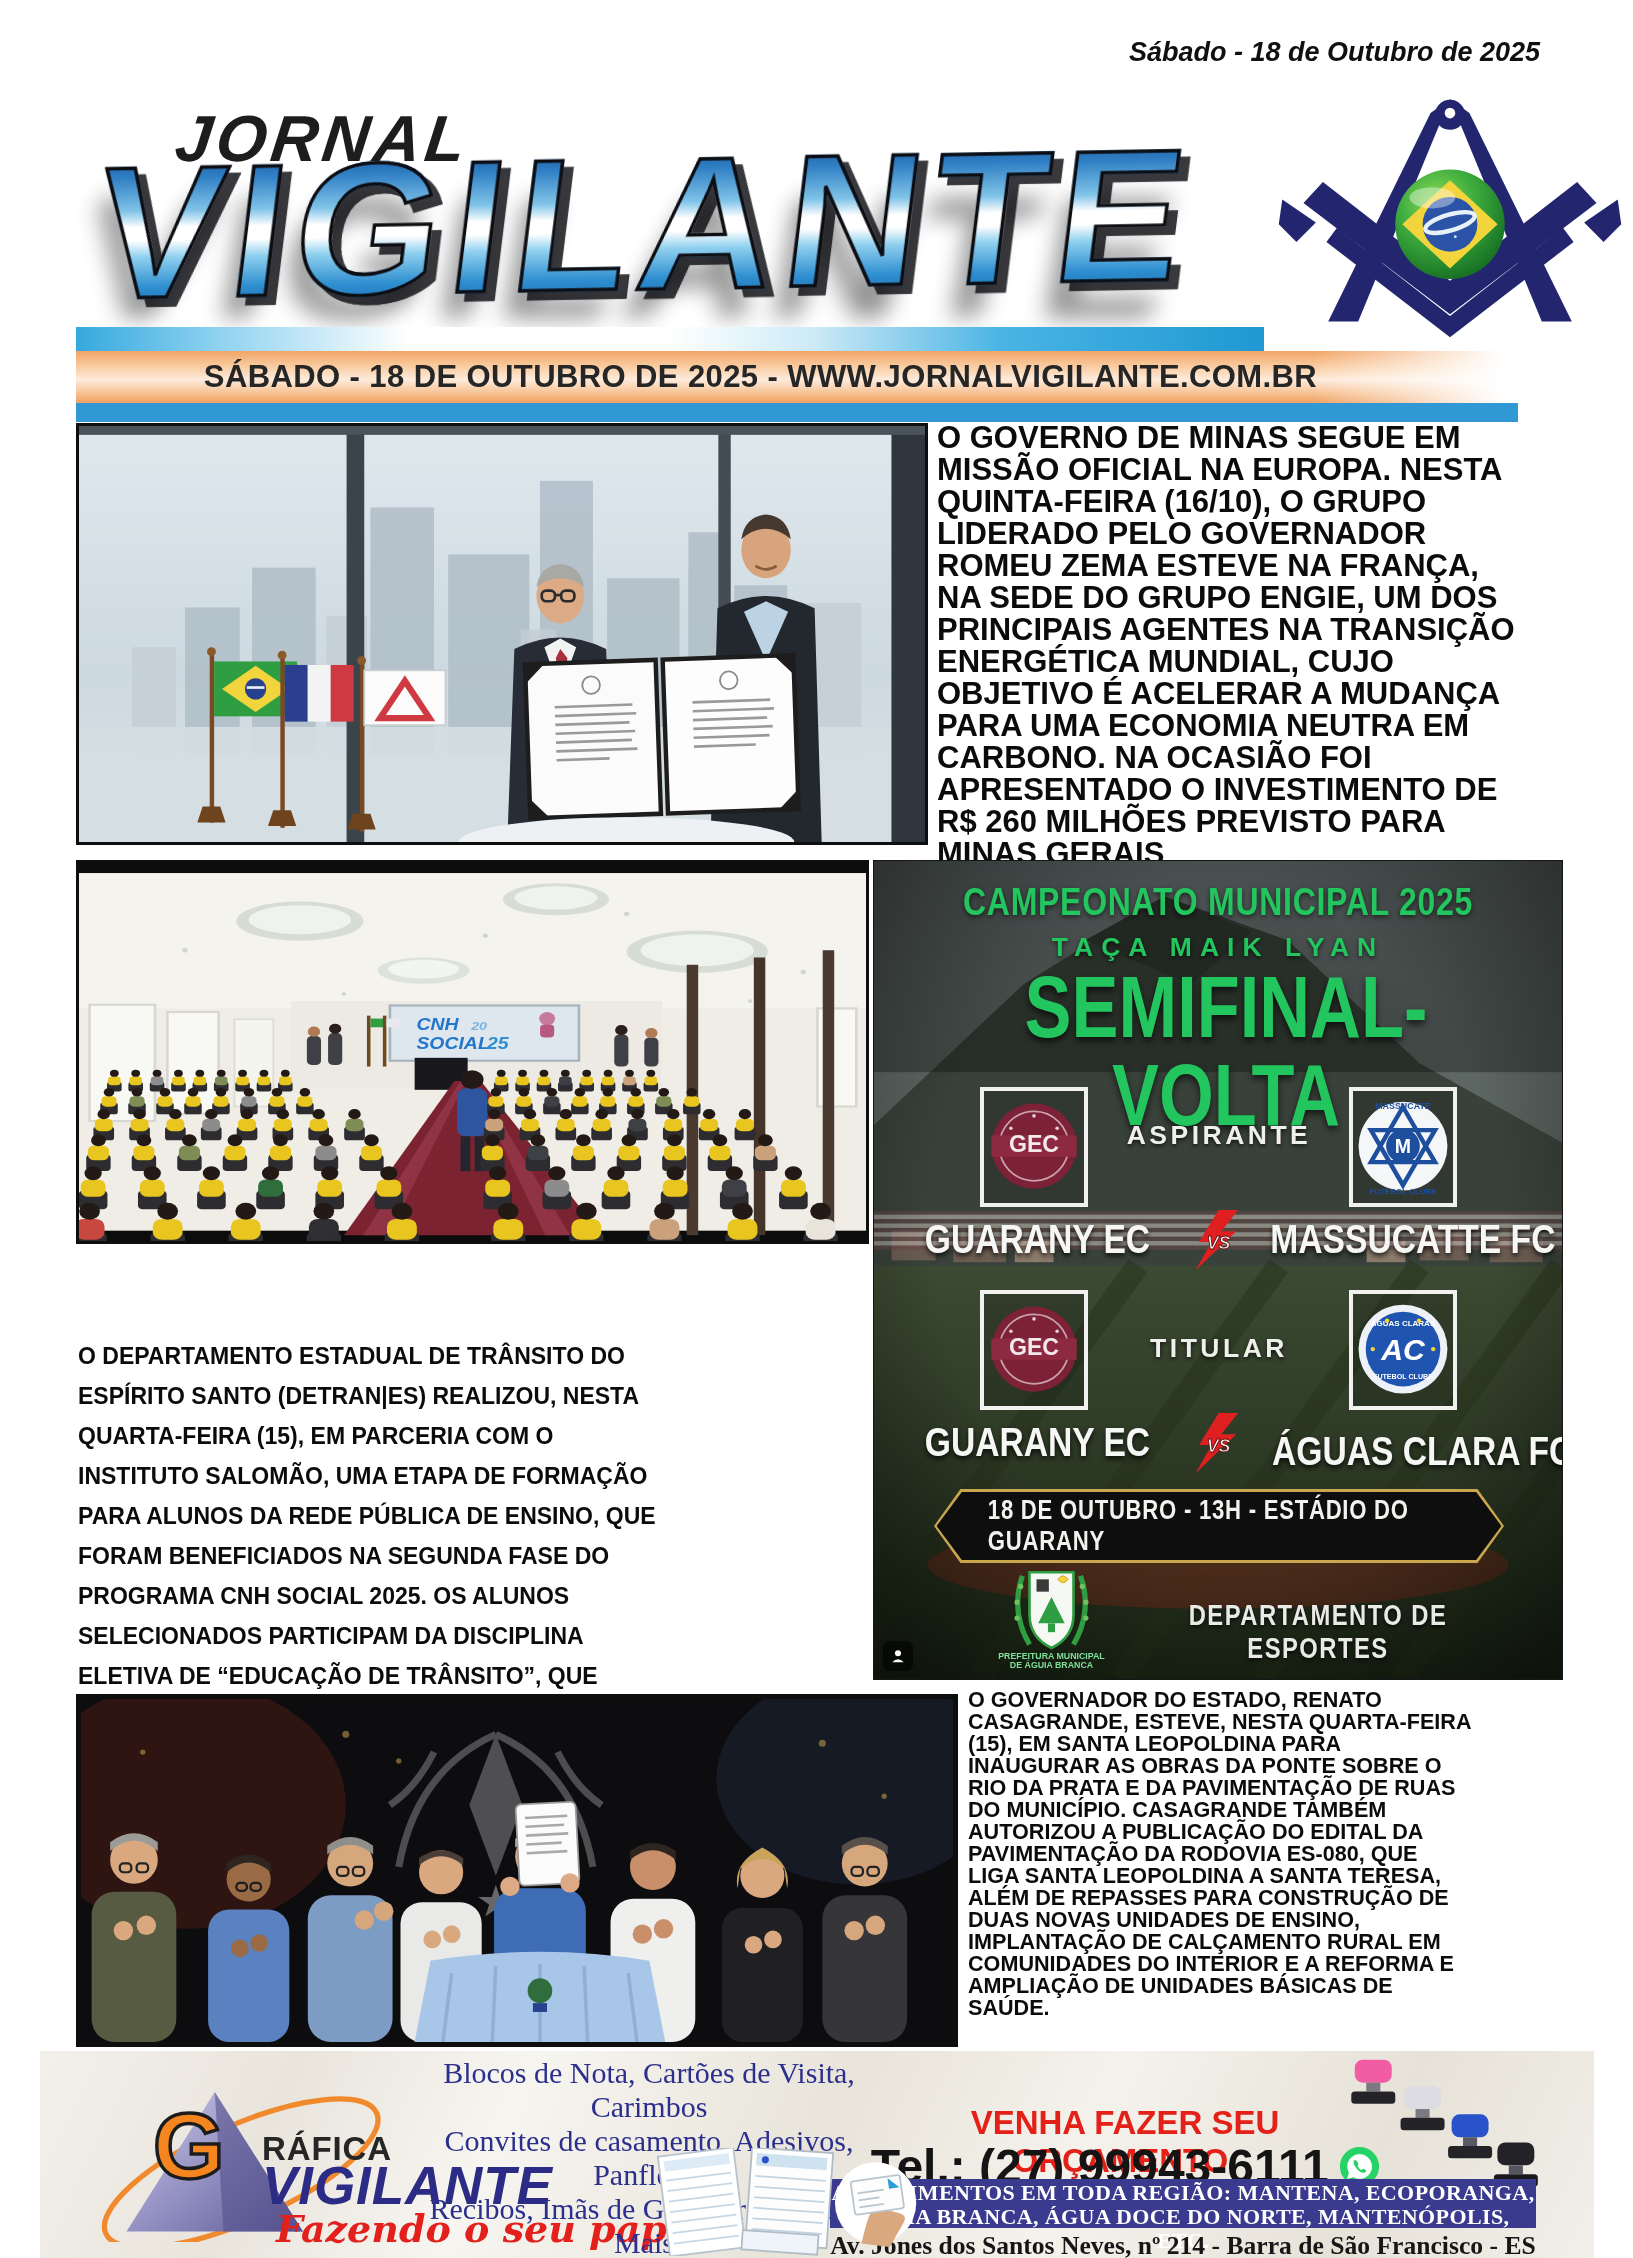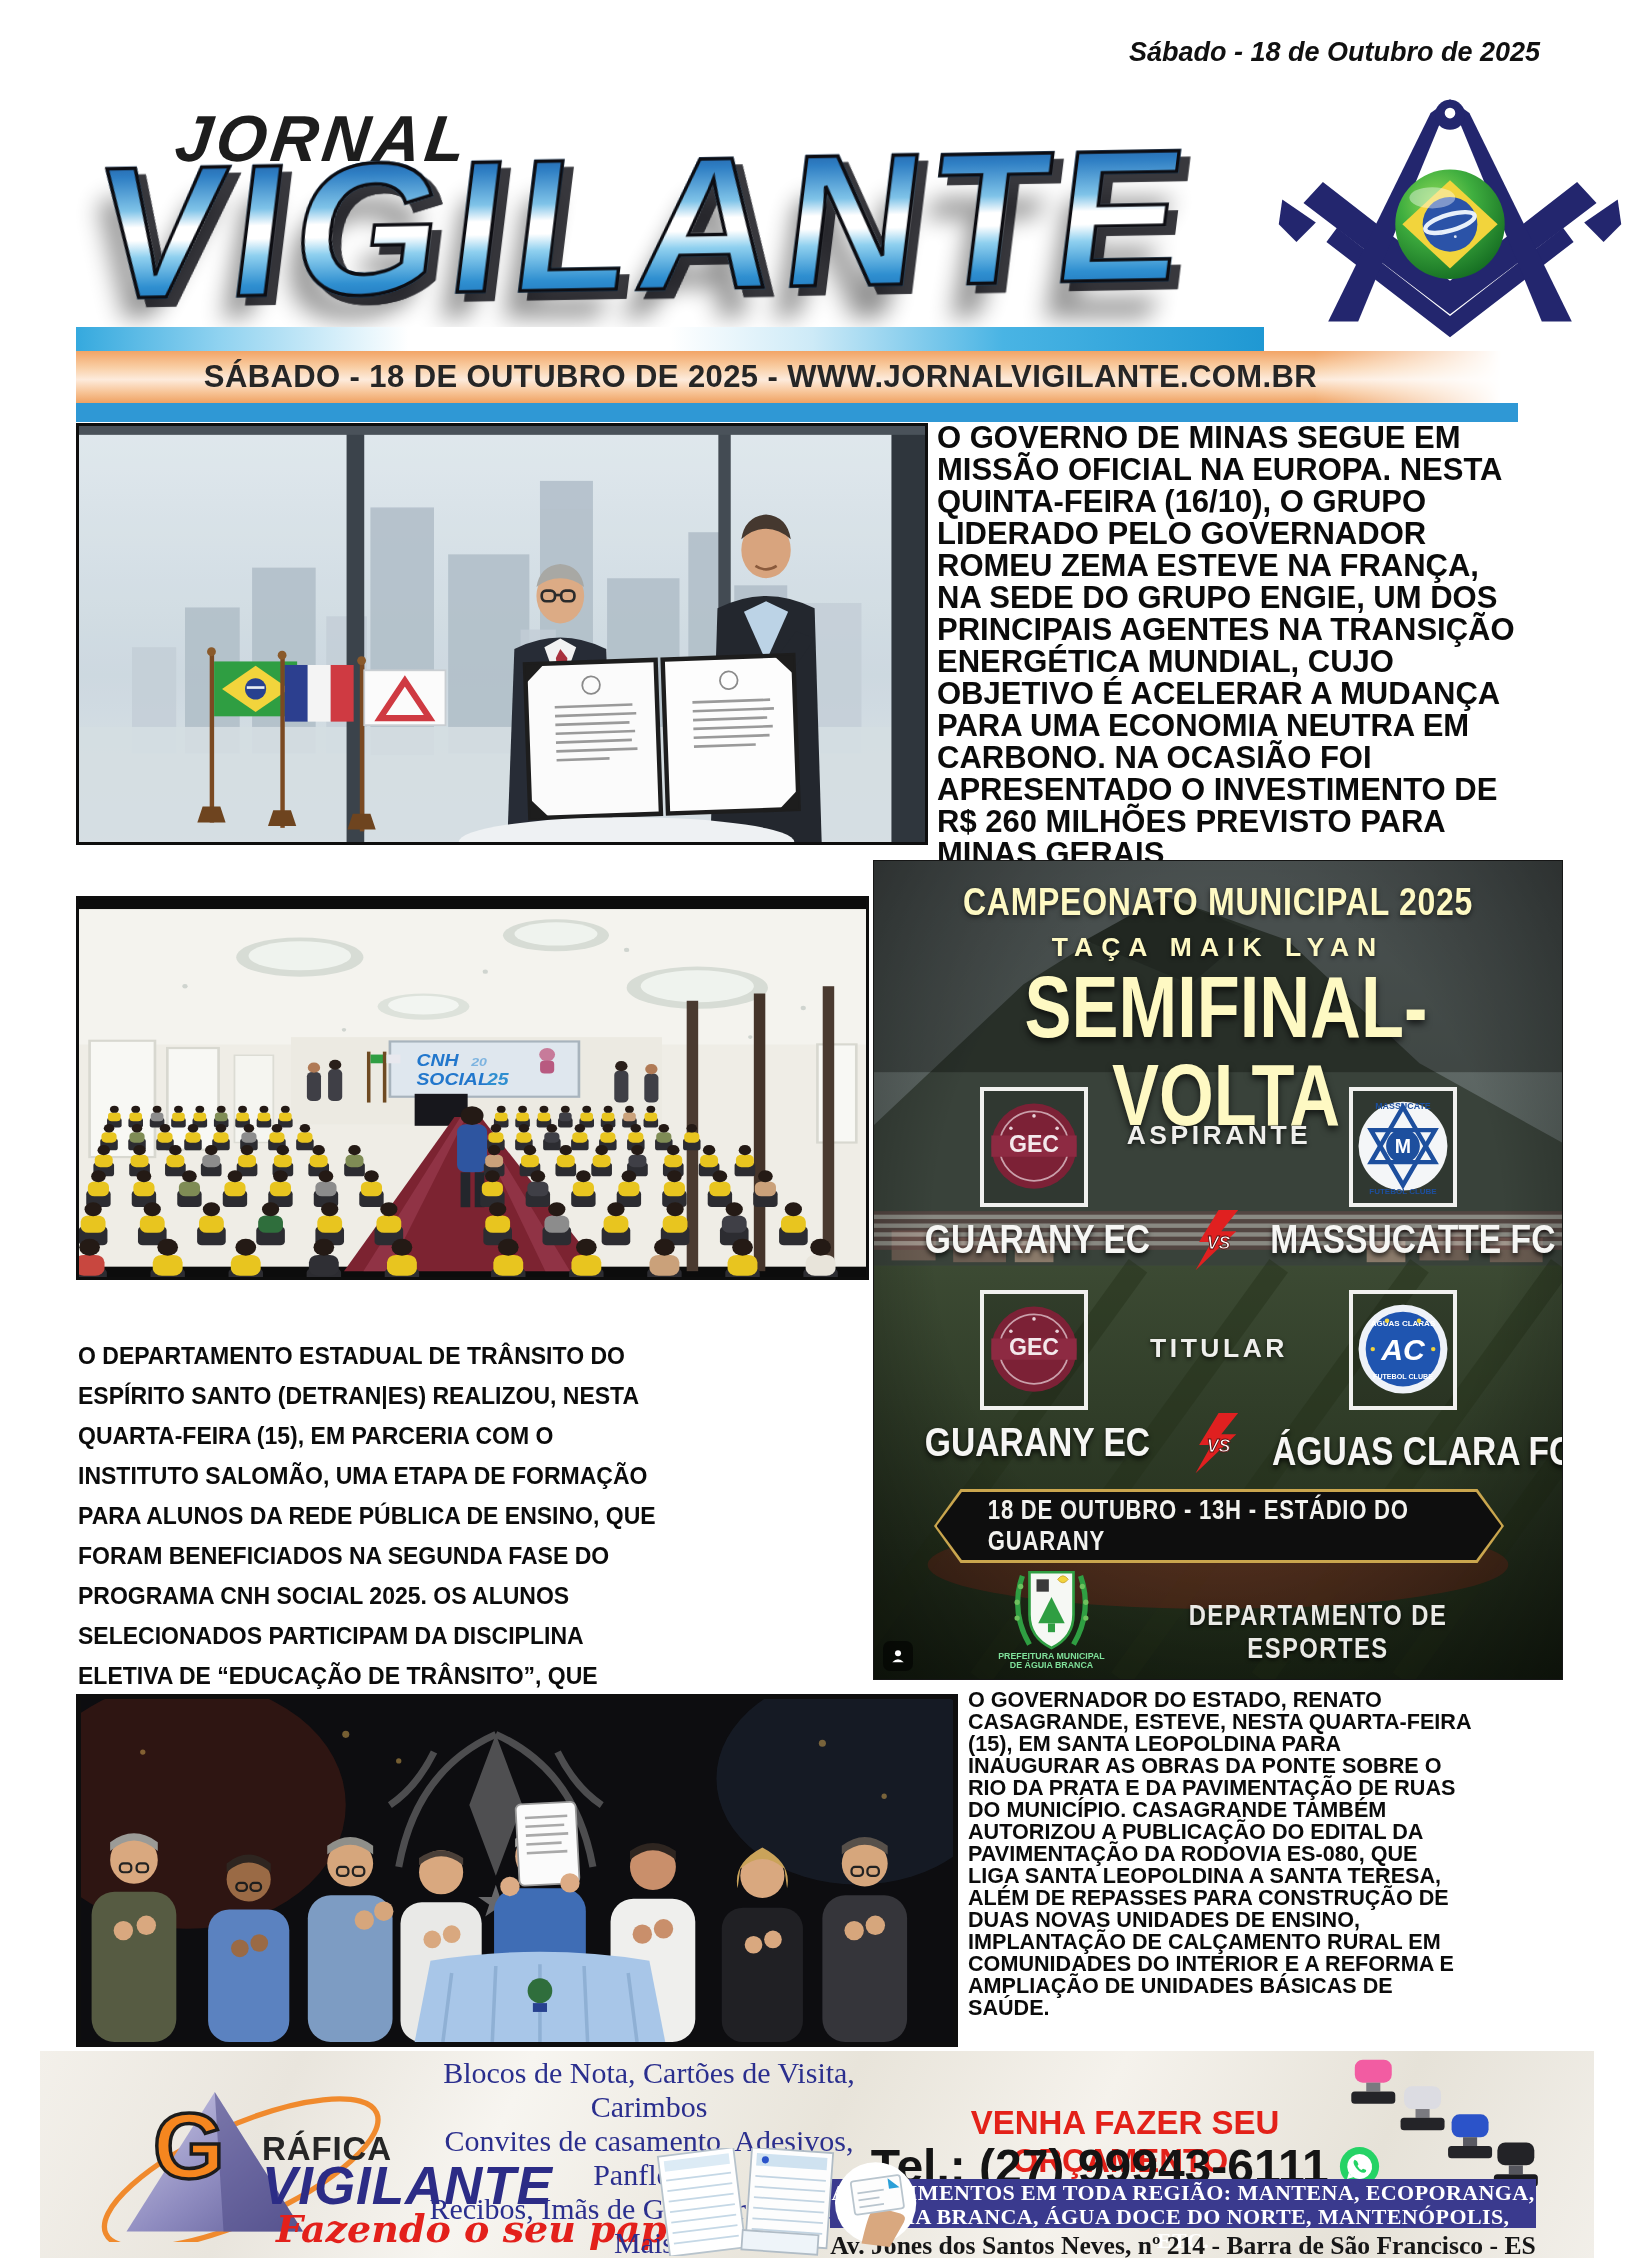--- a/index.html
+++ b/index.html
@@ -29,35 +29,35 @@
      background:linear-gradient(180deg,#f2a466 0%,#f9cfa6 32%,#fdebdc 55%,#f7c395 80%,#efa263 100%);
      -webkit-mask-image:linear-gradient(90deg,#000 86%,rgba(0,0,0,0) 99%);
              mask-image:linear-gradient(90deg,#000 86%,rgba(0,0,0,0) 99%);}
   .orange-banner span{display:block;text-align:center;font-size:31px;font-weight:bold;color:#262626;
      line-height:52px;letter-spacing:0.4px;padding-right:71px;}
   .blue-bar{left:76px;top:403px;width:1442px;height:18.5px;background:#2f98d5;}
 
   
   .photo{border:3.5px solid #0e0e0e;box-sizing:border-box;overflow:hidden;background:#cfd8de;}
   #photo1{left:76px;top:423px;width:852px;height:422px;}
-  #photo2{left:76px;top:860px;width:793px;height:384px;background:#0c0c0c;margin-top:36px;}
+  #photo2{left:76px;top:860px;width:793px;height:384px;background:#0c0c0c;}
   #photo3{left:76px;top:1694px;width:882px;height:353px;border-width:5.3px;background:#0d0d0d;}
   .photo svg{display:block;width:100%;height:100%;}
 
   
   .article{font-weight:bold;color:#0b0b0b;white-space:pre-line;}
   #article1{left:937px;top:422px;width:688px;font-size:31px;line-height:32px;}
   #article2{left:78px;top:1336px;width:794px;font-size:23px;line-height:40px;}
   #article3{left:968px;top:1689px;width:657px;font-size:21.6px;line-height:22px;}
 
   
   #poster{left:873px;top:860px;width:690px;height:820px;overflow:hidden;background:#2c352e;
           border:1.8px solid #161616;box-sizing:border-box;}
   #poster .bg{position:absolute;inset:0;}
-  .pcenter{position:absolute;left:0;width:100%;text-align:center;color:#fef9c3;font-weight:bold;}
+  .pcenter{position:absolute;left:0;width:100%;text-align:center;color:#22c55e;font-weight:bold;}
   .cond{display:inline-block;transform:scaleX(.82);transform-origin:center;}
   .p-title{top:19.4px;font-size:39px;letter-spacing:0.9px;text-shadow:0 1.8px 5.3px rgba(0,0,0,.6);}
   .p-sub{top:71px;font-size:26.5px;letter-spacing:8px;text-shadow:0 1.8px 4.4px rgba(0,0,0,.6);}
   .p-stage{top:102px;font-size:88px;line-height:1;text-shadow:0 3.5px 8.8px rgba(0,0,0,.65);padding-left:8px;}
   .p-stage .cond{transform:scaleX(.8);}
   .badgebox{position:absolute;width:108px;height:120px;border:4.4px solid #f1f1ef;
             background:rgba(10,10,10,.18);box-sizing:border-box;}
   .badgebox svg{display:block;width:100%;height:100%;}
   .p-cat{position:absolute;width:194px;text-align:center;font-weight:bold;color:#efefec;
          font-size:26.5px;letter-spacing:3.5px;text-shadow:0 1.8px 4.4px rgba(0,0,0,.7);}

